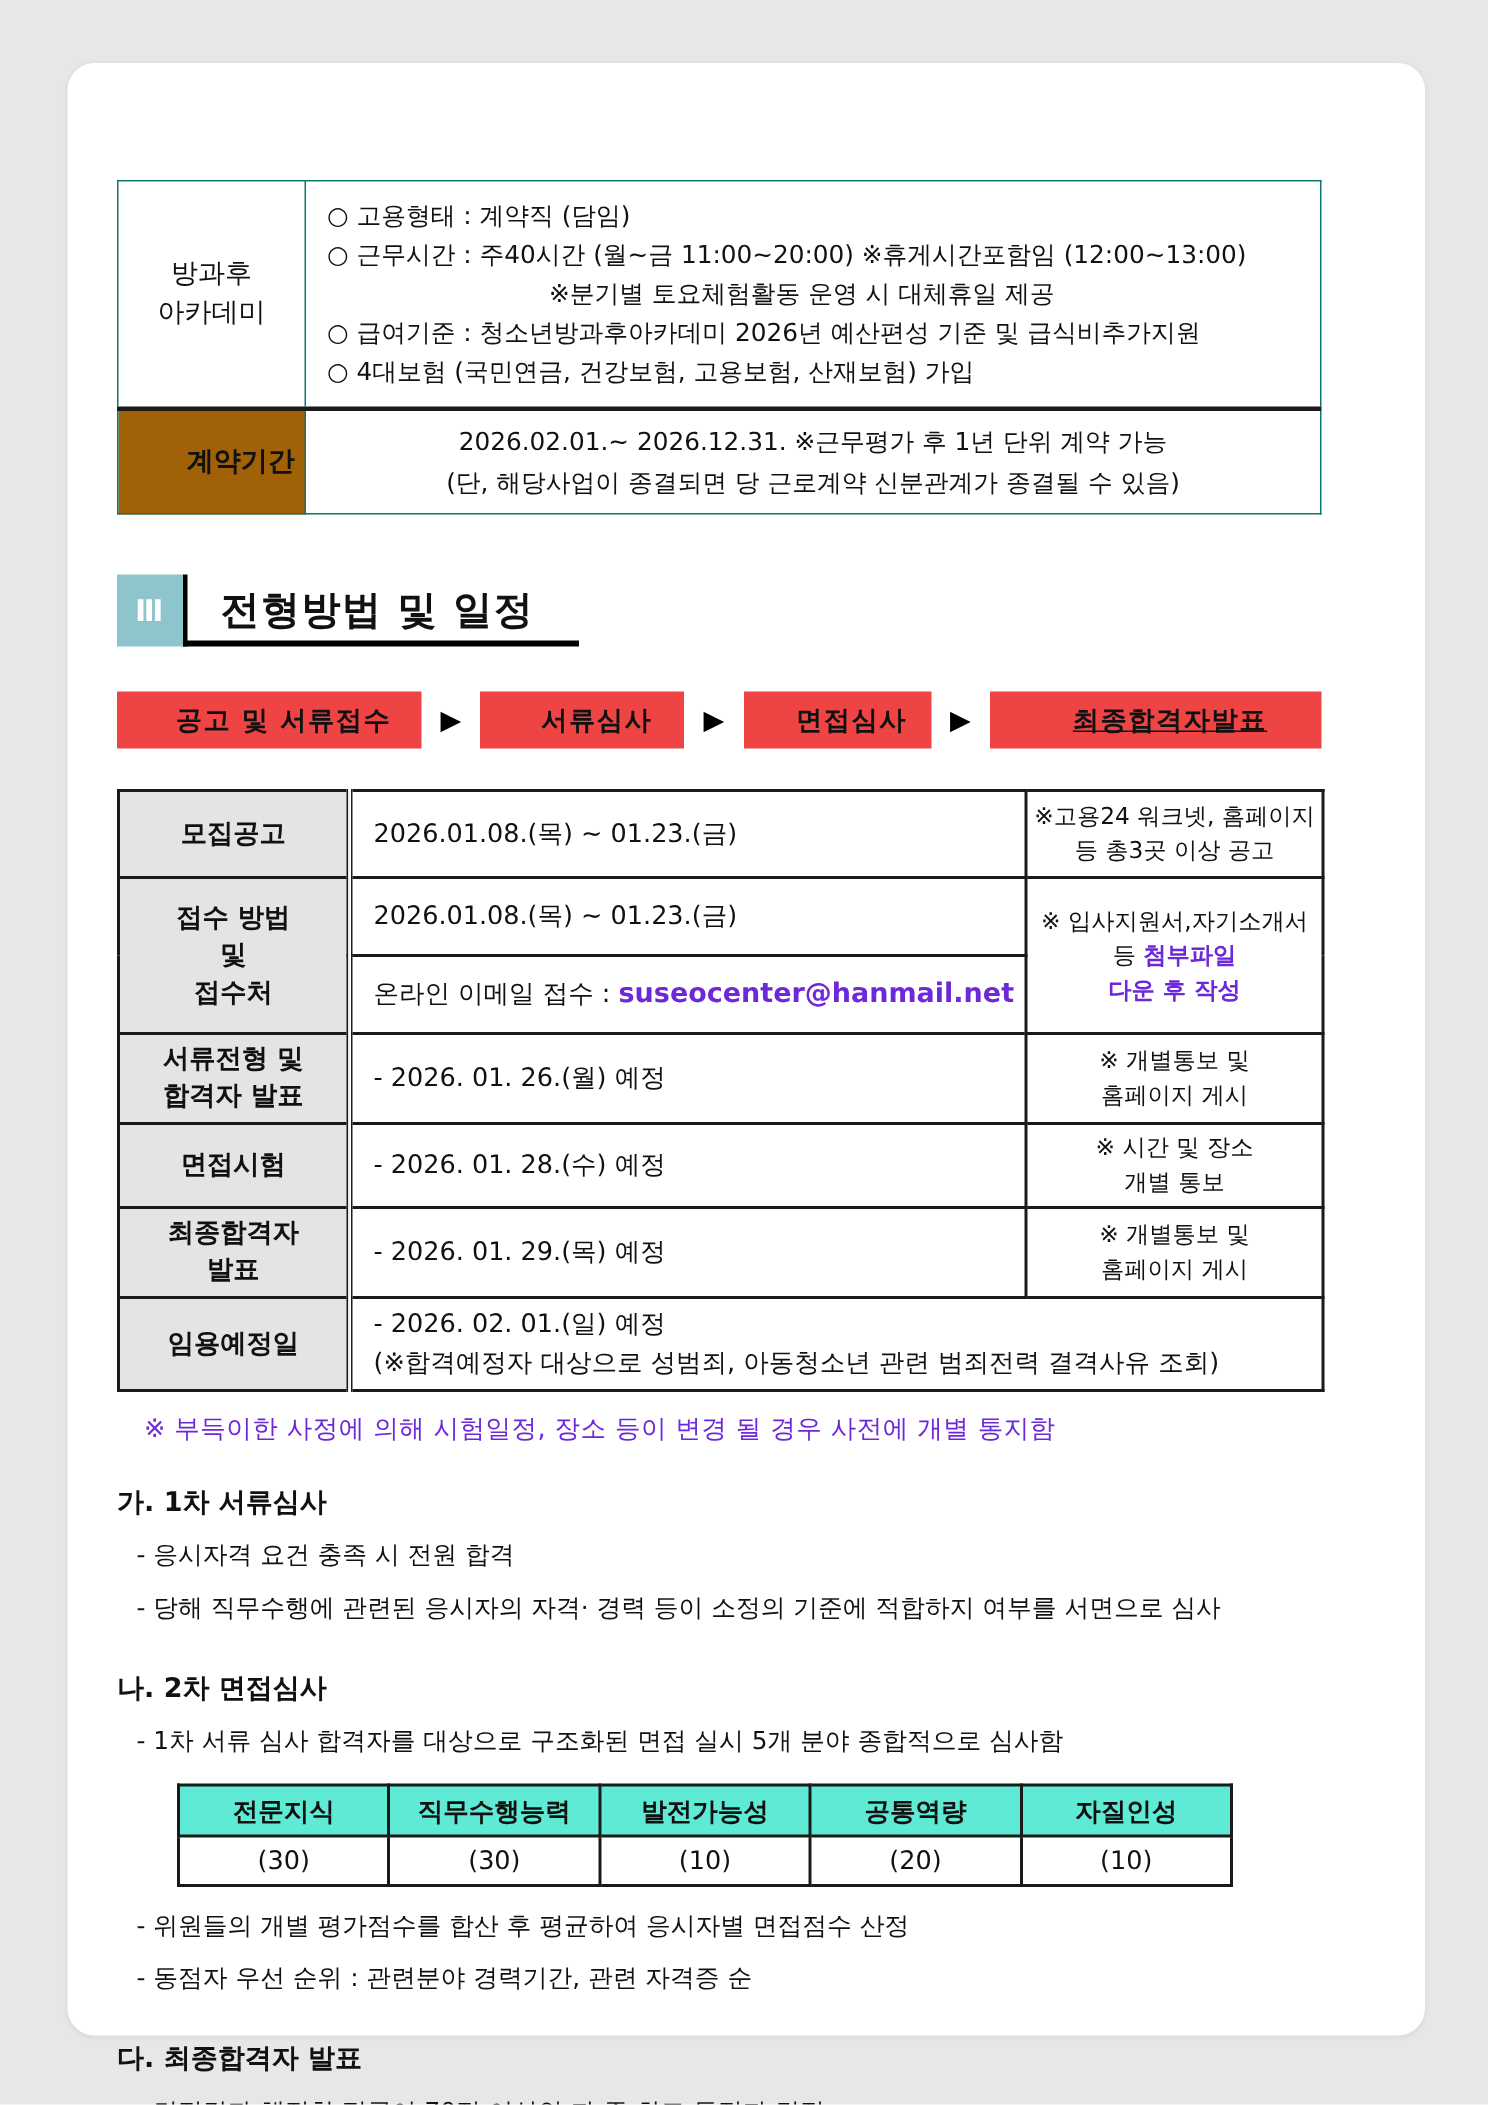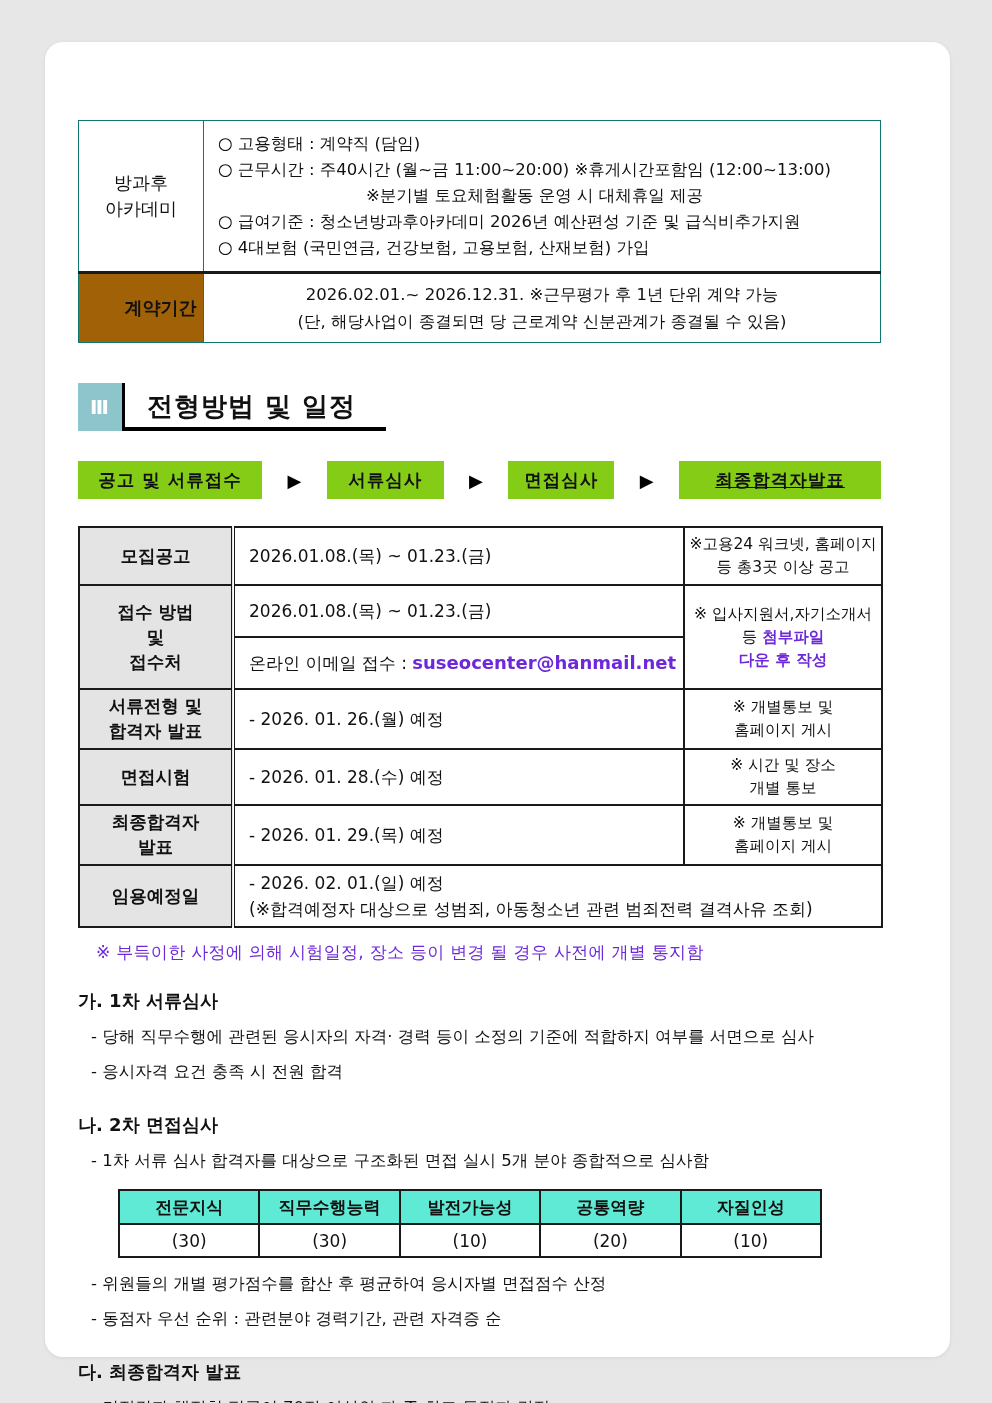--- a/index.html
+++ b/index.html
@@ -25,22 +25,22 @@
   .emp-center{text-align:center;font-size:16.5px;line-height:27px;padding:7px 0;}
   
   .sec-header{margin-top:40px;display:flex;align-items:stretch;height:48px;}
   .sec-num{width:44px;display:flex;align-items:center;justify-content:center;
     color:#fff;font-size:20px;font-weight:bold;letter-spacing:1px;}
   .sec-title{border-left:3px solid #000;border-bottom:4px solid #000;
     display:flex;align-items:center;padding:2px 30px 0 22px;
     font-size:26px;font-weight:bold;letter-spacing:1px;}
   
   .flow{margin-top:30px;display:flex;align-items:center;width:803px;}
-  .flow-step{background:#84cc16;height:38px;display:flex;align-items:center;
-    justify-content:center;font-weight:bold;font-size:17.5px;letter-spacing:1px;}
+  .flow-step{background:#ef4444;height:38px;display:flex;align-items:center;
+    justify-content:center;font-weight:bold;font-size:17.5px;letter-spacing:1px;padding-left:19px;}
   .flow-arrow{flex:1;text-align:center;font-size:18px;color:#000;}
   .w1{width:184px;} .w2{width:117px;} .w3{width:106px;} .w4{width:202px;text-decoration:underline;}
   
   .sched{margin-top:27px;width:803px;border-collapse:collapse;table-layout:fixed;}
   .sched th,.sched td{border:2px solid #1a1a1a;vertical-align:middle;}
   .sched th{background:#e4e4e4;font-size:17.5px;font-weight:bold;line-height:25px;
     border-right:4px double #1a1a1a;text-align:center;padding:4px 2px;}
   .s-main{font-size:17px;padding:4px 6px 4px 14px;line-height:26px;}
   .s-note{font-size:15.5px;text-align:center;line-height:23px;padding:4px 2px;}
   .blue{color:#6d28d9;}
@@ -178,22 +178,22 @@
         <span class="blk">- 2026. 02. 01.(일) 예정</span>
         <span class="blk">(※합격예정자 대상으로 성범죄, 아동청소년 관련 범죄전력 결격사유 조회)</span>
       </td>
     </tr>
   </tbody>
     </table>
 
   <div class="notice blue">※ 부득이한 사정에 의해 시험일정, 장소 등이 변경 될 경우 사전에 개별 통지함</div>
 
   <div class="sub-title">가. 1차 서류심사</div>
+  <div class="sub-item">- 응시자격 요건 충족 시 전원 합격</div>
   <div class="sub-item">- 당해 직무수행에 관련된 응시자의 자격· 경력 등이 소정의 기준에 적합하지 여부를 서면으로 심사</div>
-  <div class="sub-item">- 응시자격 요건 충족 시 전원 합격</div>
 
   <div class="sub-title" style="margin-top:30px;">나. 2차 면접심사</div>
   <div class="sub-item">- 1차 서류 심사 합격자를 대상으로 구조화된 면접 실시 5개 분야 종합적으로 심사함</div>
 
   <table class="score-table">
     <tbody>
         <tr>
       <td class="sh">전문지식</td>
       <td class="sh">직무수행능력</td>
       <td class="sh">발전가능성</td>

